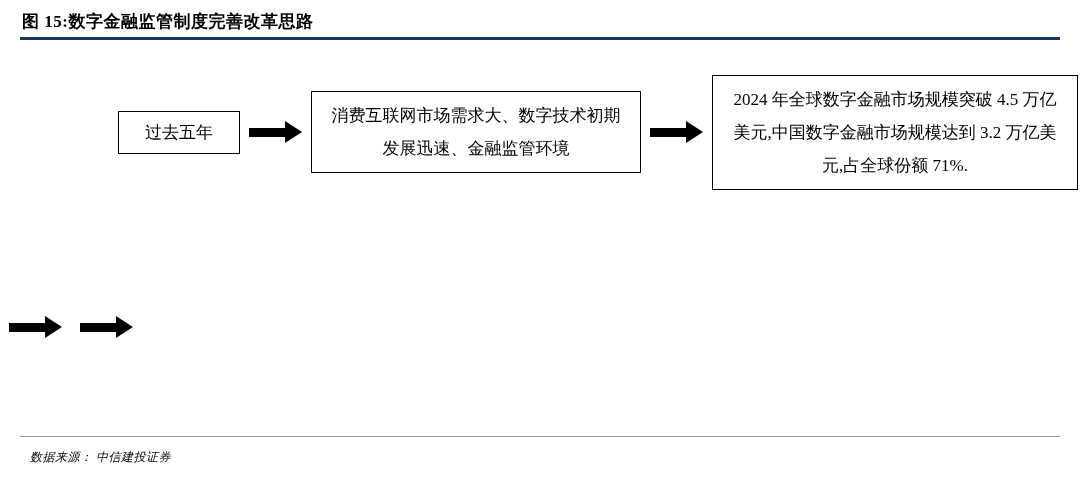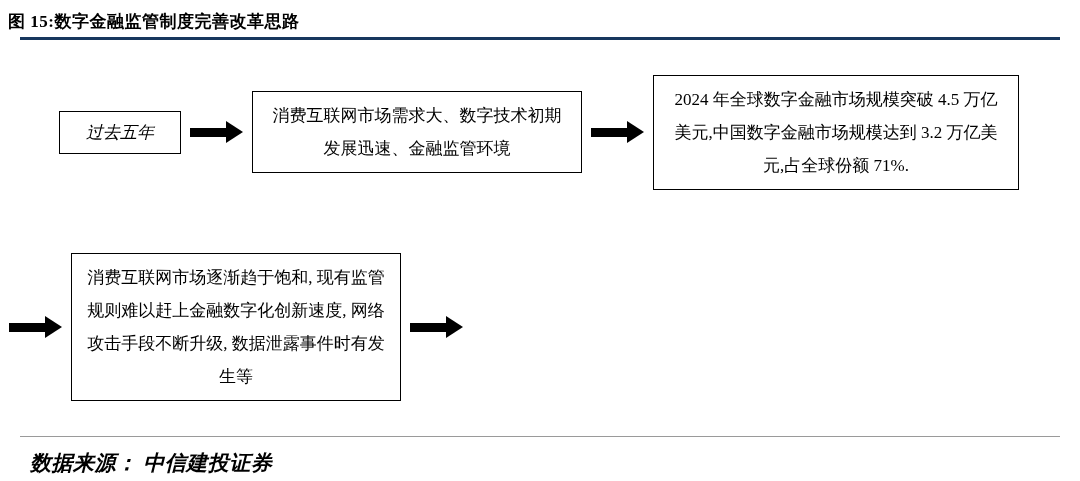--- a/index.html
+++ b/index.html
@@ -8,21 +8,21 @@
       font-family: "Liberation Serif", "DejaVu Serif", serif;
       color: #000;
       position: relative;
       overflow: hidden;
     }
     .page { position: absolute; inset: 0; }
 
     .figure-title {
       position: absolute;
       top: 10px;
-      left: 8px;
+      left: 22px;
       font-size: 17px;
       font-weight: bold;
       letter-spacing: 0.5px;
       white-space: nowrap;
     }
     .title-rule {
       position: absolute;
       top: 37px;
       left: 20px;
       right: 20px;
@@ -41,21 +41,21 @@
     .row2 { top: 248px; height: 158px; }
 
     .box {
       border: 1.5px solid #000;
       background: #fff;
       font-size: 17px;
       line-height: 33px;
       text-align: center;
       flex: none;
     }
-    .stage-box   { width: 122px; margin-left: 59px; padding: 4px 4px; font-style: italic; }
+    .stage-box   { width: 122px; margin-left: 118px; padding: 4px 4px; }
     .context-box { width: 330px; padding: 7px 13px; }
     .outcome-box { width: 366px; padding: 7px 14px; }
 
     .arrow { flex: none; display: flex; align-items: center; margin: 0 9px; }
     .arrow-shaft {
       width: 36px; height: 9px; background: #000;
     }
     .arrow-head {
       width: 0; height: 0;
       border-top: 11px solid transparent;
@@ -68,23 +68,23 @@
       top: 436px;
       left: 20px;
       right: 20px;
       height: 1px;
       background: #9a9a9a;
     }
     .source {
       position: absolute;
       top: 449px;
       left: 30px;
-      font-size: 21px;
+      font-size: 12px;
       font-style: italic;
-      font-weight: bold;
+      font-weight: normal;
       letter-spacing: 0.5px;
     }
   </style>
 </head>
 <body>
 
 <div class="page">
 
   <div class="figure-title">图 15:数字金融监管制度完善改革思路</div>
 
@@ -108,21 +108,20 @@
     <div class="box outcome-box">2024 年全球数字金融市场规模突破 4.5 万亿美元,中国数字金融市场规模达到 3.2 万亿美元,占全球份额 71%.</div>
   </div>
 
   <div class="row row2">
 
     <div class="arrow">
       <span class="arrow-shaft"></span>
       <span class="arrow-head"></span>
     </div>
 
-    <div class="box context-box">消费互联网市场逐渐趋于饱和, 现有监管规则难以赶上金融数字化创新速度, 网络攻击手段不断升级, 数据泄露事件时有发生等</div>
 
     <div class="arrow">
       <span class="arrow-shaft"></span>
       <span class="arrow-head"></span>
     </div>
 
   </div>
 
   <div class="footer-rule"></div>
 

